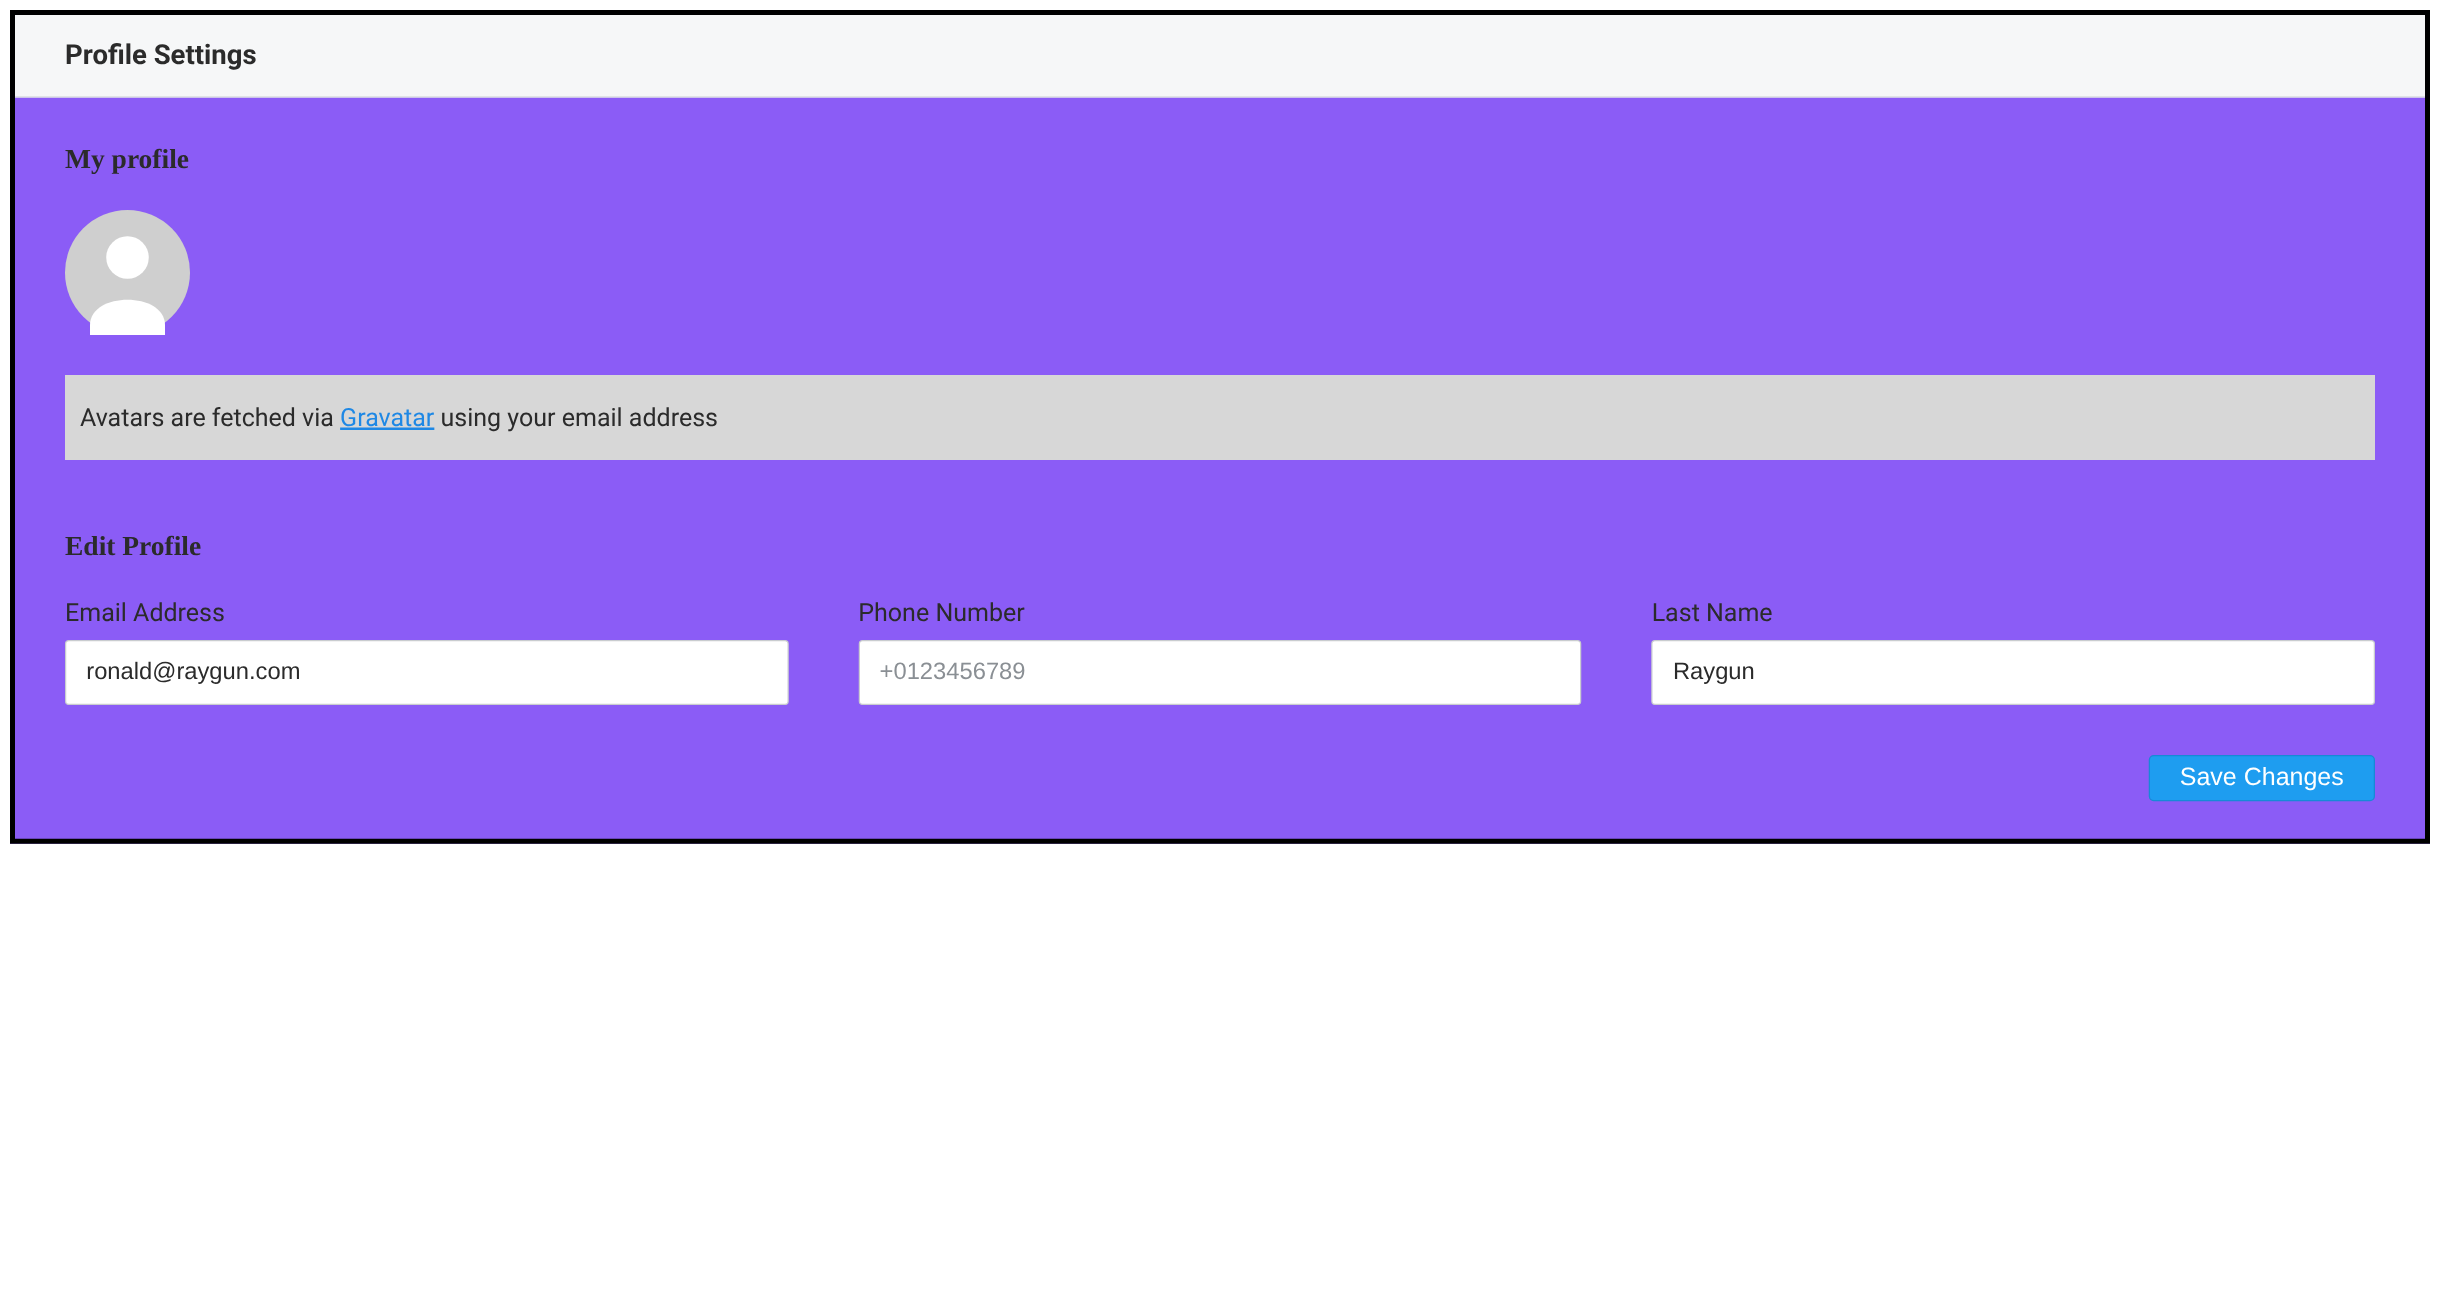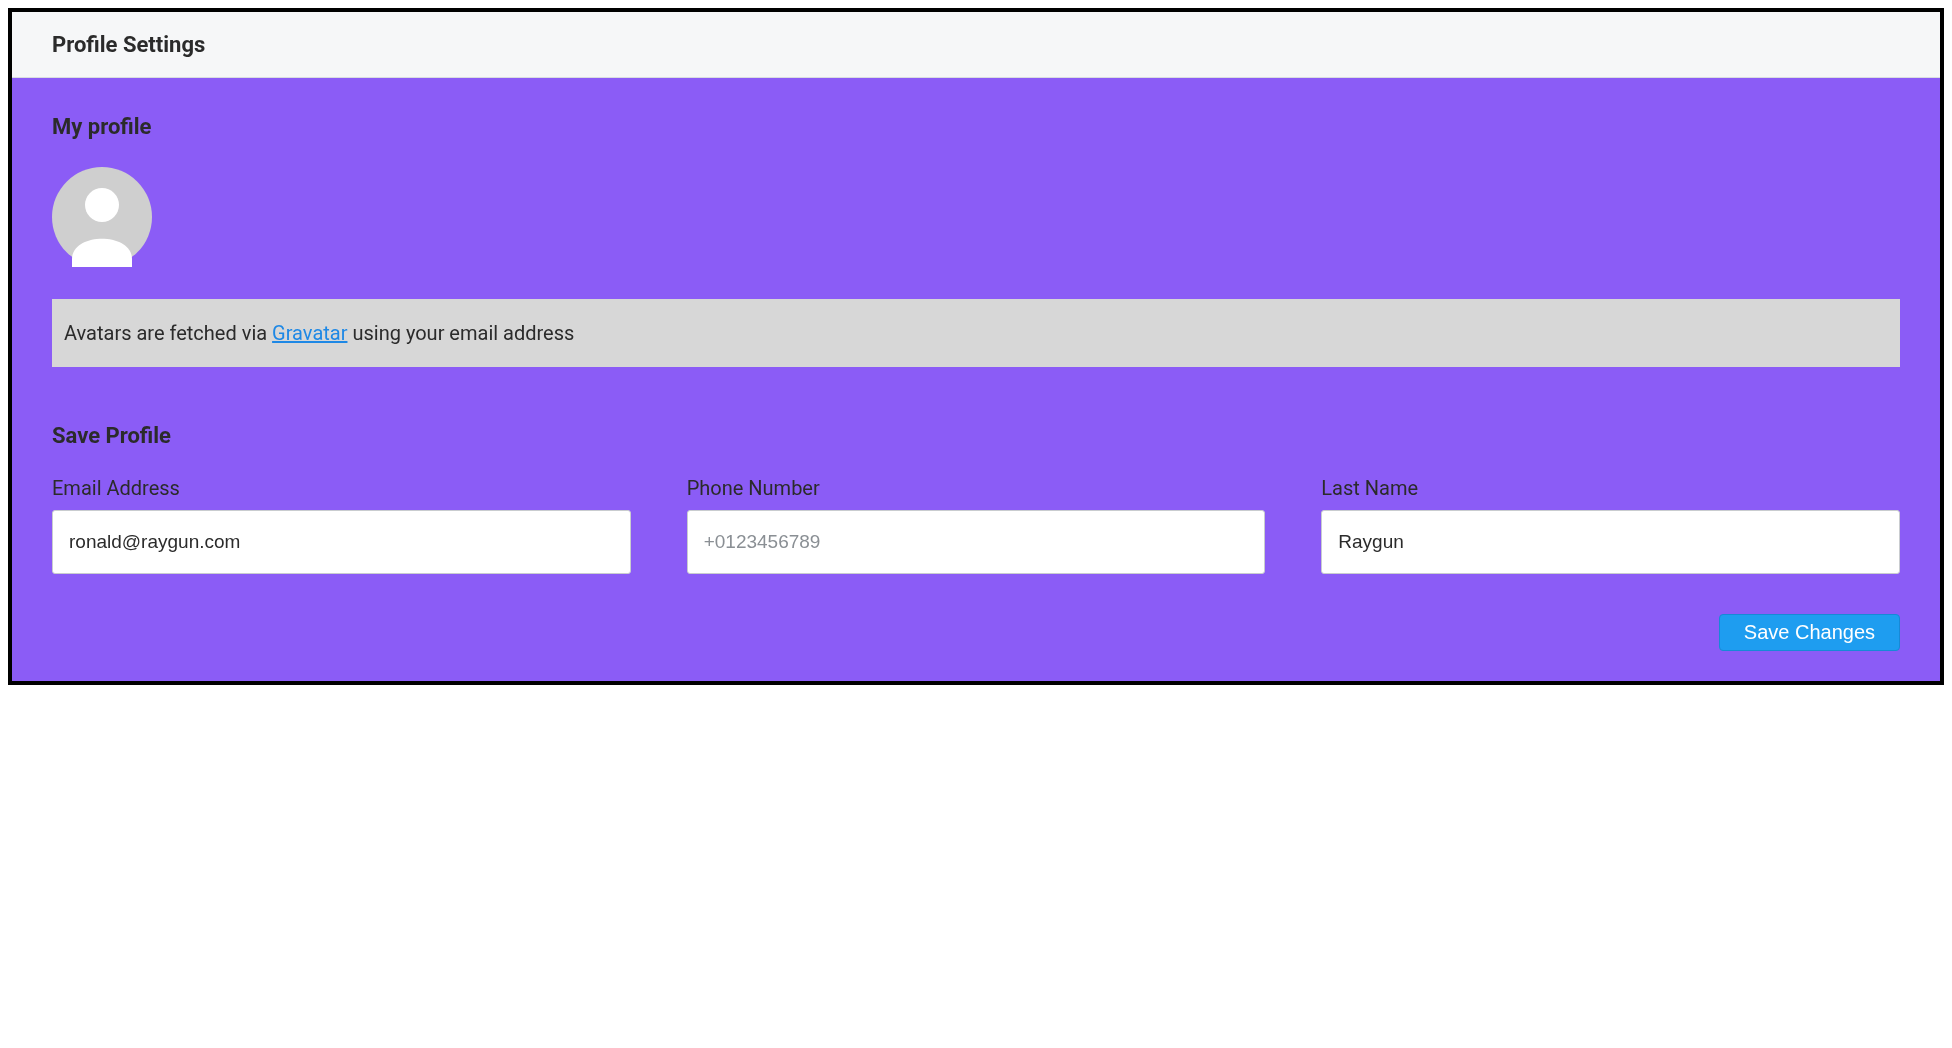--- a/index.html
+++ b/index.html
@@ -28,20 +28,21 @@
       color: #2b2b2b;
     }
     .panel-body {
       padding: 36px 40px 30px 40px;
     }
     .section-title {
       font-size: 22px;
       font-weight: 700;
       color: #2b2b2b;
       margin-bottom: 28px;
+      font-family: Liberation Serif, serif;
     }
     .profile-row {
       display: flex;
       align-items: flex-start;
       gap: 24px;
       margin-bottom: 32px;
     }
     .avatar {
       width: 100px;
       height: 100px;
@@ -88,21 +89,21 @@
       margin-bottom: 40px;
     }
     .form-field label {
       display: block;
       font-size: 20px;
       color: #2b2b2b;
       margin-bottom: 10px;
     }
     .form-field input {
       width: 100%;
-      height: 64px;
+      height: 52px;
       border: 1px solid #c9cccf;
       border-radius: 3px;
       padding: 0 16px;
       font-size: 19px;
       color: #2b2b2b;
       background: #fff;
     }
     .form-field input::placeholder {
       color: #8a8f94;
     }
@@ -144,21 +145,21 @@
           </span>
         </div>
       </div>
 
       <div class="notice-box">
         <span>Avatars are fetched via </span><a href="#">Gravatar</a><span> using your email address</span>
       </div>
     </div>
 
     <div>
-      <div class="section-title">Save Profile</div>
+      <div class="section-title">Edit Profile</div>
 
       <div class="form-grid">
         <div class="form-field">
           <label>Email Address</label>
           <input type="text" value="ronald@raygun.com" style="">
         </div>
         <div class="form-field">
           <label>Phone Number</label>
           <input type="text" placeholder="+0123456789" style="">
         </div>

